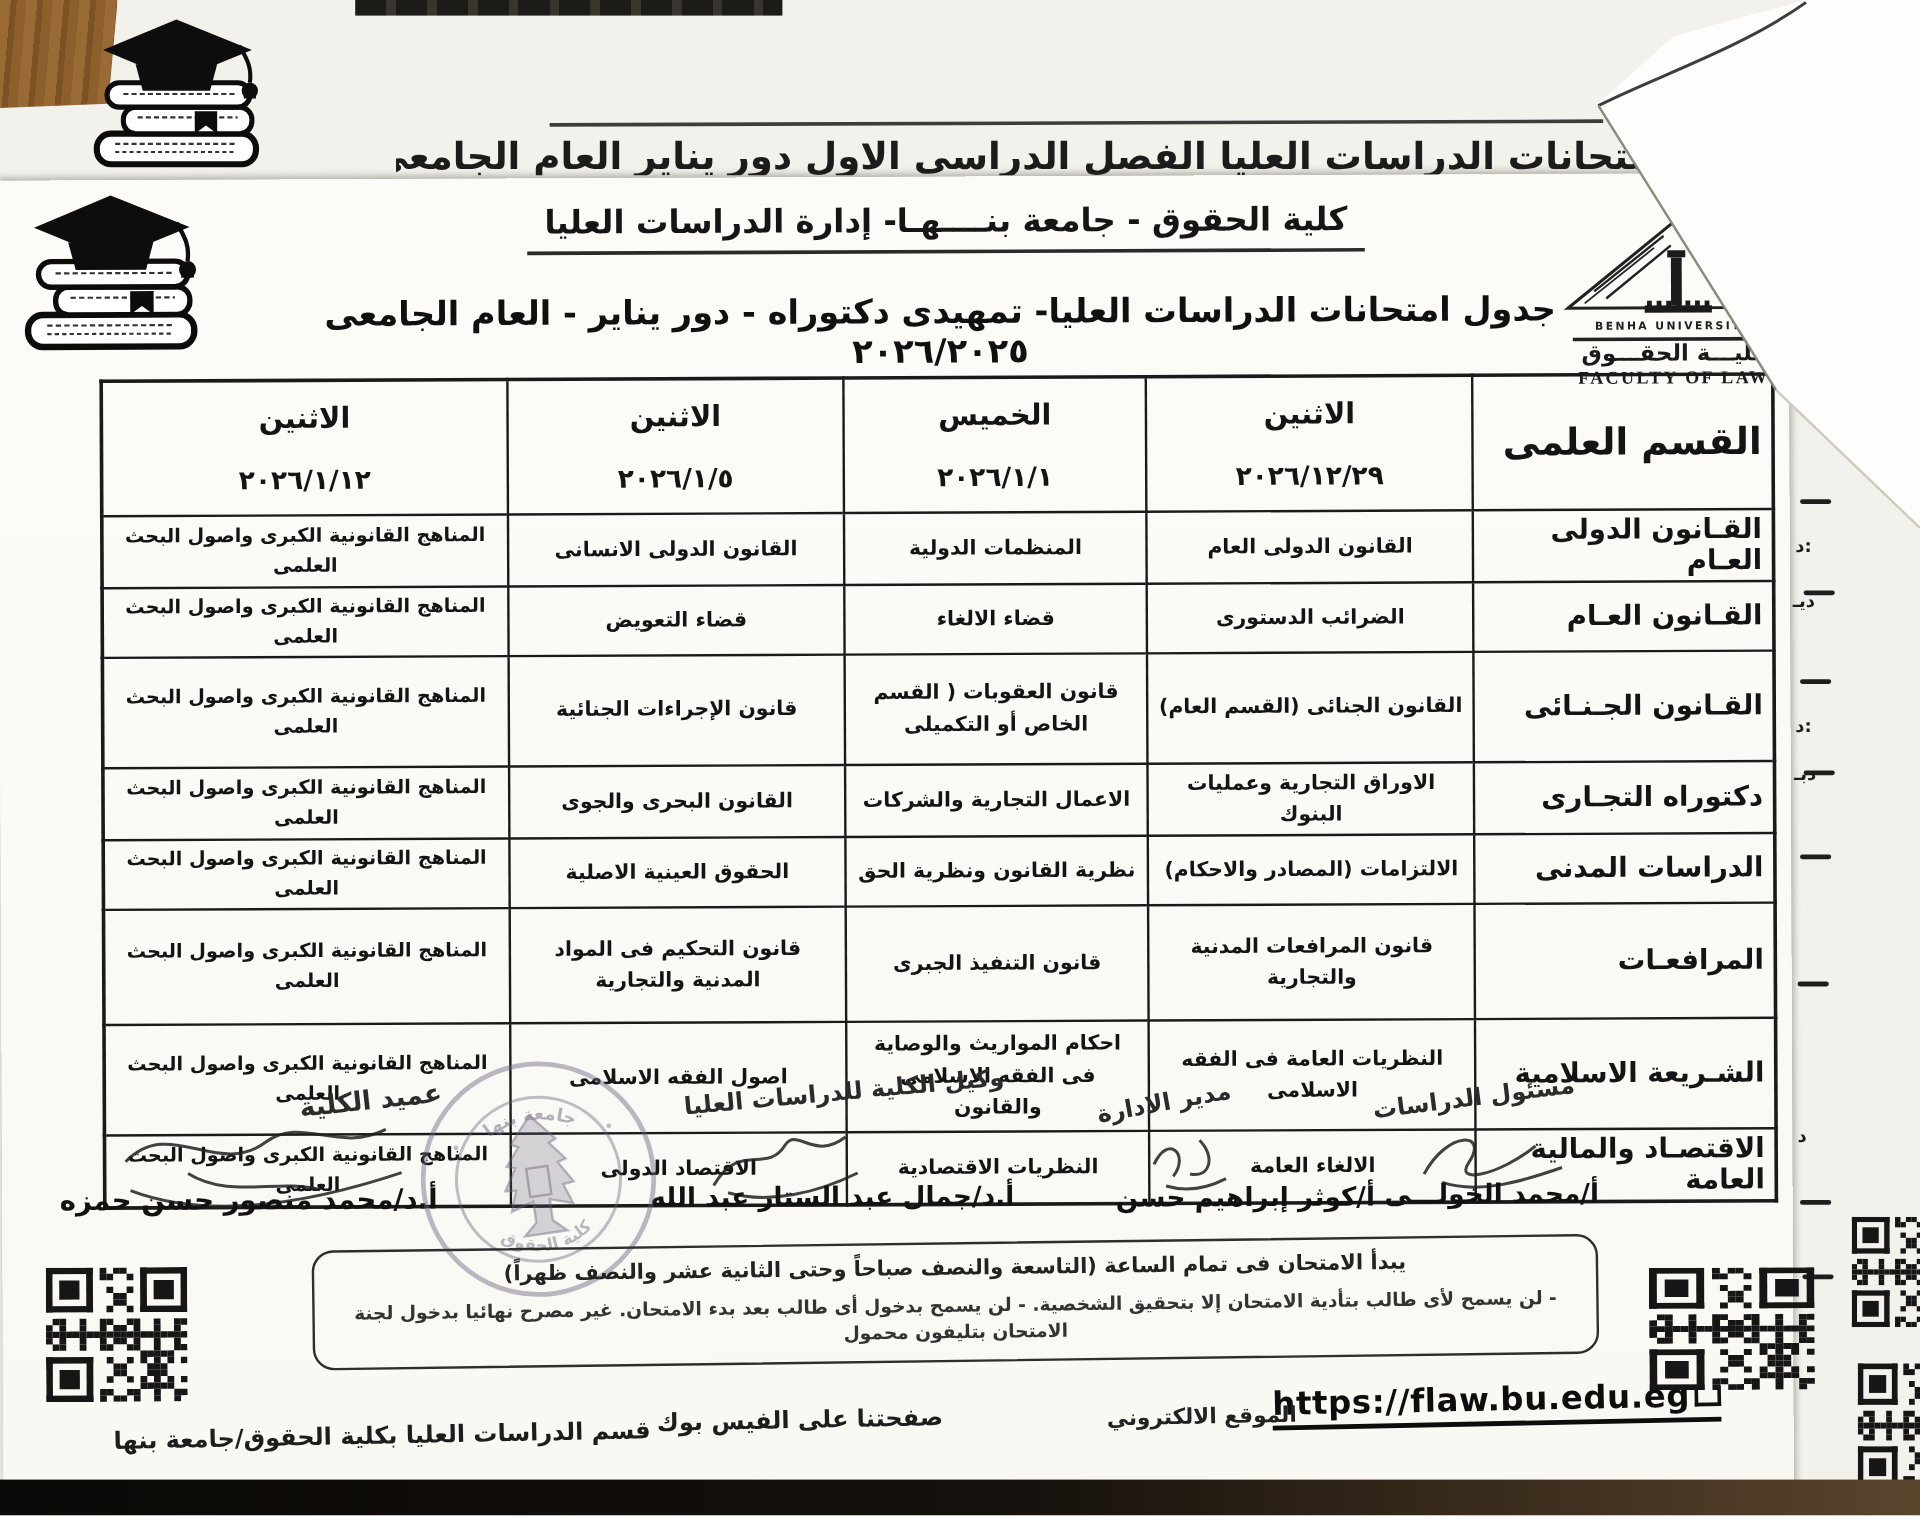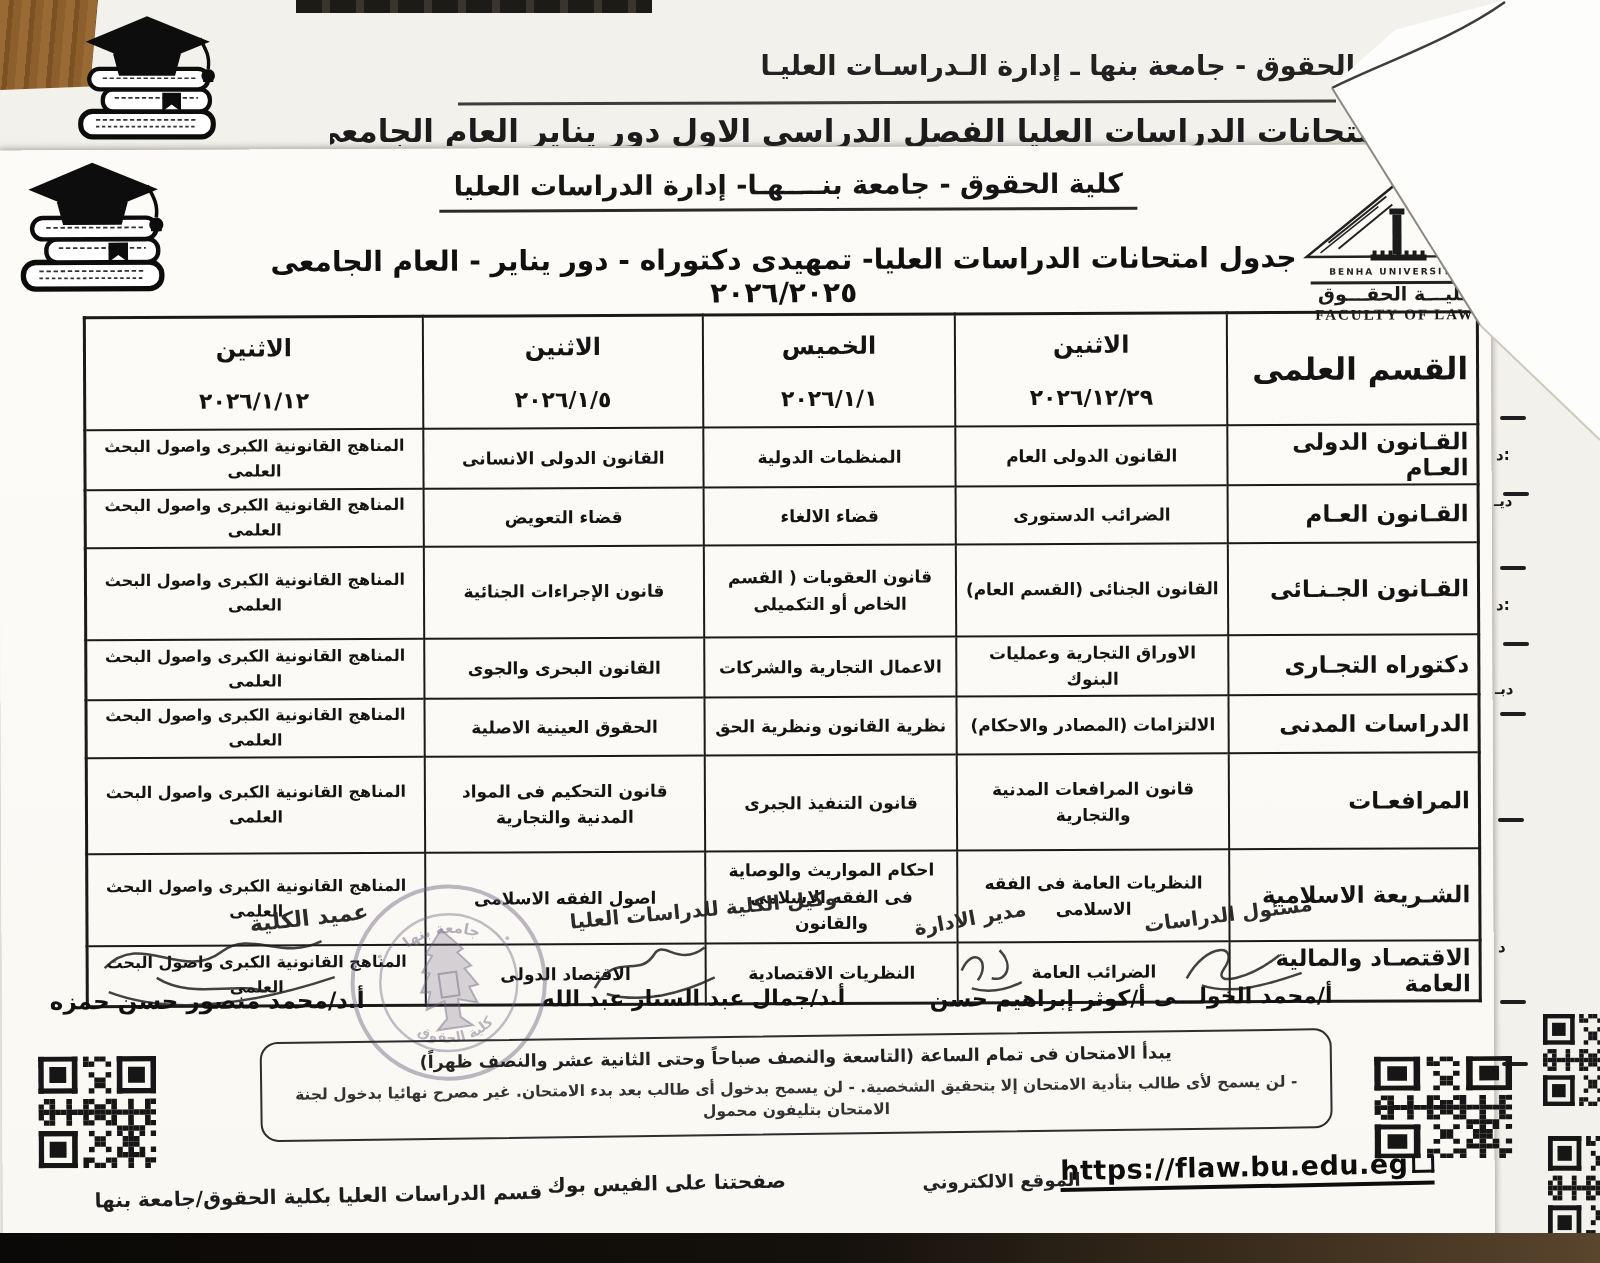--- a/index.html
+++ b/index.html
@@ -91,34 +91,33 @@
         <polygon points="28,42 100,12 174,42 100,72" fill="#0d0d0d"></polygon>
         <path d="M60,56 L140,56 L133,82 L67,82 Z" fill="#0d0d0d"></path>
         <path d="M162,38 C170,52 174,60 172,74" stroke="#0d0d0d" stroke-width="4" fill="none"></path>
         <circle cx="172" cy="82" r="8" fill="#0d0d0d"></circle>
         <path d="M166,88 L178,88" stroke="#0d0d0d" stroke-width="3"></path>
       </symbol>
       <use href="#gradlogo" width="200" height="160"></use>
     </svg>
   </div>
 
-  <div class="abs" id="behind-header">الحقوق - جامعة بنها ـ إدارة الـدراسـات العليـا</div>
   <div class="abs" id="behind-underline"></div>
   <div class="abs" id="behind-clip">
     <div class="cut">جدول امتحانات الدراسات العليا  الفصل الدراسى الاول  دور يناير  العام الجامعى ٢٠٢٦/٢٠٢٥</div>
   </div>
 
   <div class="dashfrag" style="left:1500px;top:416px;"></div>
   <span class="frag" style="left:1496px;top:446px;">د:</span>
   <div class="dashfrag" style="left:1503px;top:492px;"></div>
   <span class="frag" style="left:1494px;top:492px;">ديـ</span>
   <div class="dashfrag" style="left:1500px;top:566px;"></div>
   <span class="frag" style="left:1496px;top:596px;">د:</span>
   <div class="dashfrag" style="left:1503px;top:642px;"></div>
-  <span class="frag" style="left:1495px;top:680px;">دبـ</span>
+  <span class="frag" style="left:1495px;top:636px;">دبـ</span>
   <div class="dashfrag" style="left:1500px;top:712px;"></div>
   <div class="dashfrag" style="left:1498px;top:818px;"></div>
   <span class="frag" style="left:1498px;top:938px;">د</span>
   <div class="dashfrag" style="left:1500px;top:1000px;"></div>
   <div class="dashfrag" style="left:1502px;top:1062px;"></div>
 
   <div class="abs qr" style="left:1543px;top:1014px;width:57px;height:92px;"><svg viewBox="0 0 21 21" width="95" height="92" preserveAspectRatio="none">
         <rect x="0" y="0" width="7" height="1" fill="#161616"></rect>
         <rect x="0" y="6" width="7" height="1" fill="#161616"></rect>
         <rect x="0" y="0" width="1" height="7" fill="#161616"></rect>
@@ -490,21 +489,21 @@
       </tr>
       <tr style="height:92px">
         <td class="dept">الشـريعة الاسلامية</td>
         <td class="exam">النظريات العامة فى الفقه الاسلامى</td>
         <td class="exam">احكام المواريث والوصاية فى الفقه الاسلامى والقانون</td>
         <td class="exam">اصول الفقه الاسلامى</td>
         <td class="exam small">المناهج القانونية الكبرى واصول البحث العلمى</td>
       </tr>
       <tr style="height:54px">
         <td class="dept">الاقتصـاد والمالية العامة</td>
-        <td class="exam">الضرائب العامة</td>
+        <td class="exam">الالغاء العامة</td>
         <td class="exam">النظريات الاقتصادية</td>
         <td class="exam">الاقتصاد الدولى</td>
         <td class="exam small">المناهج القانونية الكبرى واصول البحث العلمى</td>
       </tr>
     </tbody>
       </table>
 
     <div class="abs sig-title" style="left:1142px;top:757px;transform:rotate(-7deg);">مسئول الدراسات</div>
     <svg class="abs scribble" style="left:1170px;top:788px;" width="150" height="62">
       <path d="M15,45 C35,8 70,10 52,36 C40,54 78,46 108,22 M30,52 C60,62 95,52 130,40" stroke="#222" stroke-width="2.5" fill="none"></path>

